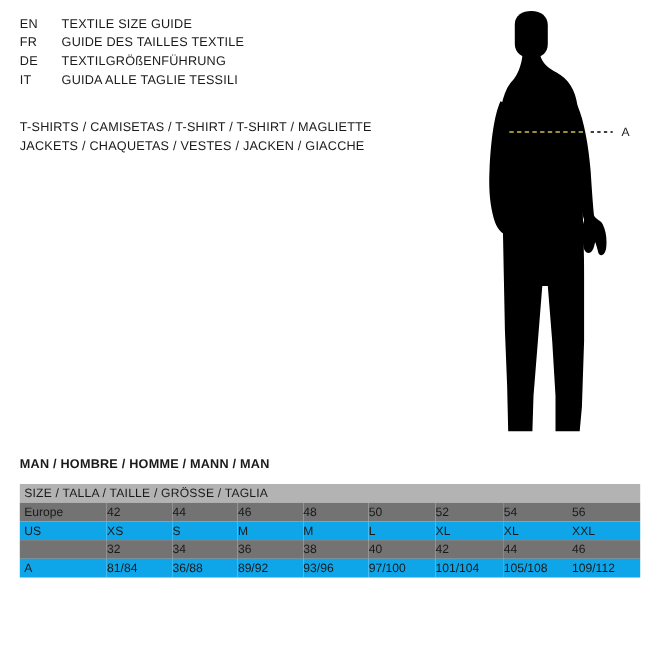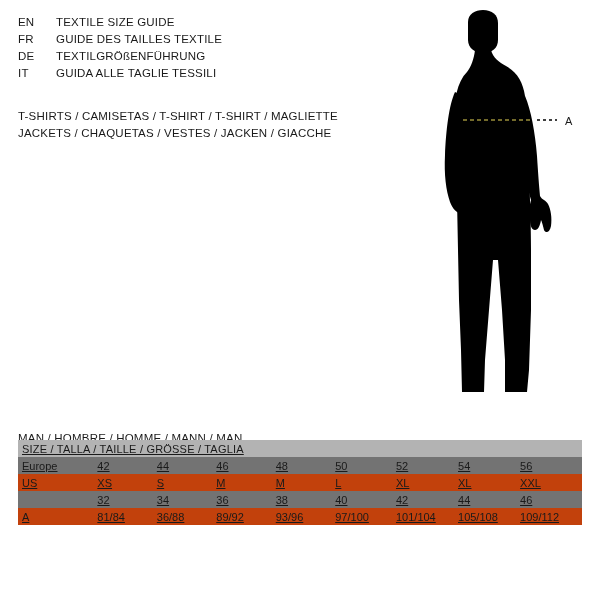--- a/index.html
+++ b/index.html
@@ -75,53 +75,52 @@
     left: 160px;
     top: 105px;
     font-size: 11px;
     color: #1a1a1a;
   }
 
   
   .table-title {
     position: absolute;
     left: 18px;
-    top: 432px;
+    top: 416px;
     font-size: 11.5px;
     letter-spacing: 0.2px;
-    font-weight: normal;
+    font-weight: bold;
     white-space: nowrap;
   }
 
   .size-table {
     position: absolute;
     left: 18px;
     top: 440px;
     width: 564px;
     border-collapse: collapse;
     font-size: 11px;
-    text-decoration: underline;
   }
   .size-table th,
   .size-table td {
     text-align: left;
     padding: 0;
     height: 17px;
     font-weight: normal;
     vertical-align: middle;
   }
   .size-table thead tr {
     background: #b3b3b3;
   }
   .size-table thead th {
     padding-left: 4px;
     letter-spacing: 0.2px;
   }
   .row-shaded { background: #737373; }
-  .row-plain { background: #c2410c; }
+  .row-plain { background: #0ea5e9; }
   .size-table td.label-col {
     padding-left: 4px;
     width: 86px;
   }
   .size-table td.val {
     width: 68px;
   }
 
   .footnote {
     position: absolute;

